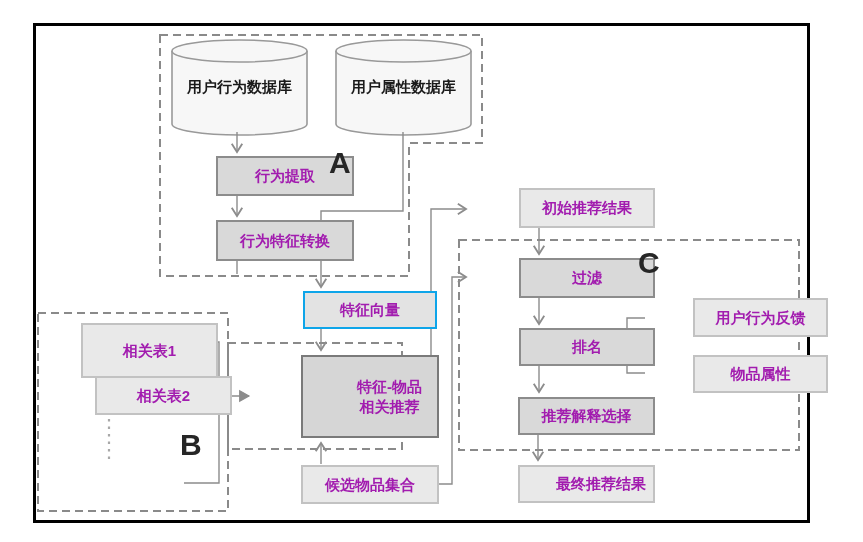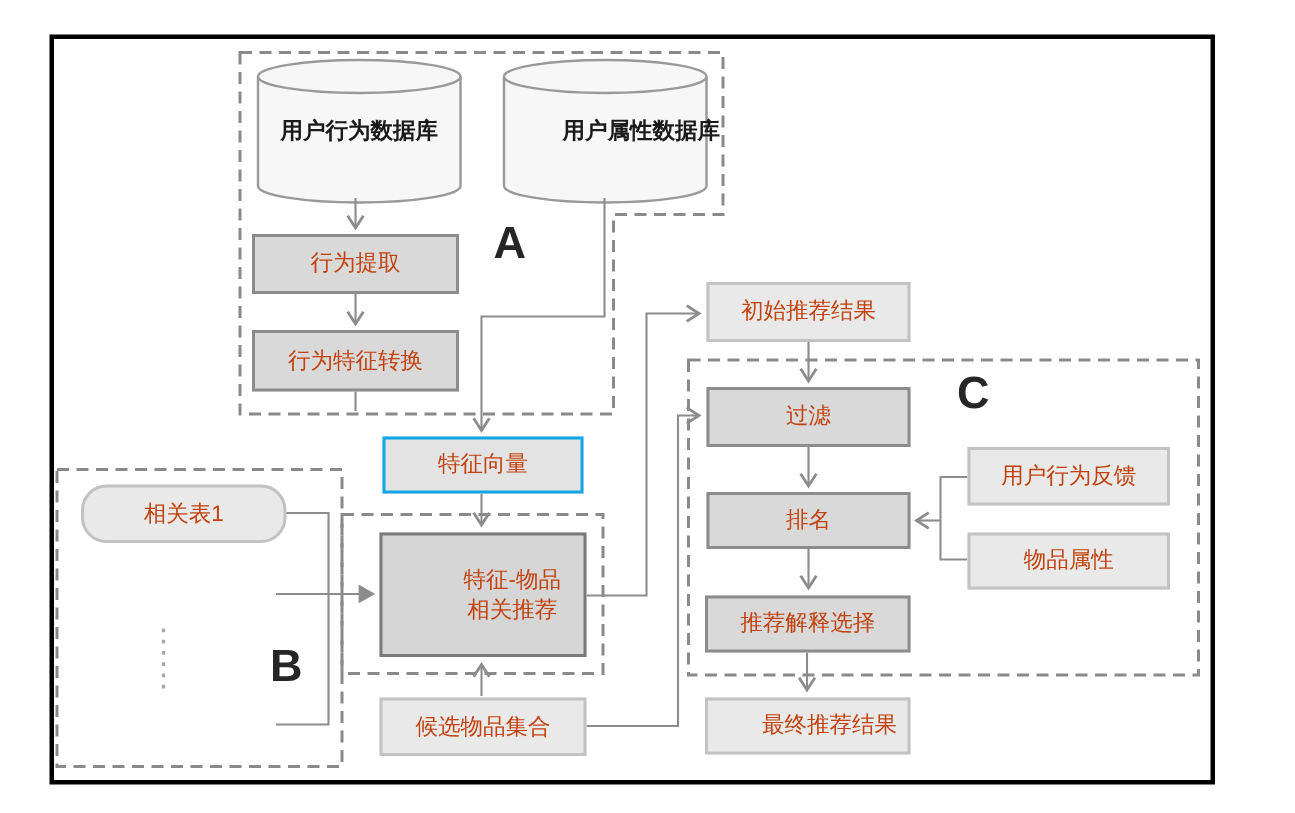--- a/index.html
+++ b/index.html
@@ -2,22 +2,22 @@
 <html><head>
 <meta charset="utf-8">
 <style>
   html,body{margin:0;padding:0;background:#ffffff;}
   .page{position:relative;width:863px;height:542px;background:#ffffff;overflow:hidden;
         font-family:"Liberation Sans",sans-serif;}
   .frame{position:absolute;left:33px;top:23px;width:777px;height:500px;
          border:3px solid #000;box-sizing:border-box;background:#fff;}
   .wires{position:absolute;left:0;top:0;width:863px;height:542px;}
   .box{position:absolute;display:flex;align-items:center;justify-content:center;
-       box-sizing:border-box;text-align:center;color:#c2410c;
-       font-weight:normal;font-size:15px;line-height:1.3;white-space:pre-line;}
+       box-sizing:border-box;text-align:center;color:#a21caf;
+       font-weight:bold;font-size:15px;line-height:1.3;white-space:pre-line;margin-left:48px;}
   .proc{background:#d9d9d9;border:2px solid #8c8c8c;}
   .proc-strong{background:#d6d6d6;border:2px solid #7a7a7a;padding-left:39px;}
   .data{background:#e9e9e9;border:2px solid #c2c2c2;}
   .data-mid{background:#e3e3e3;border:2px solid #0ea5e9;}
   .cyl-label{position:absolute;display:flex;align-items:center;justify-content:center;
        color:#1a1a1a;font-weight:bold;font-size:15px;}
   .group-label{position:absolute;font-weight:bold;font-size:30px;color:#262626;}
 </style>
 </head>
 <body>
@@ -69,31 +69,32 @@
       <path d="M539,366 V392" marker-end="url(#chev)"></path>
       <path d="M538,435 V460" marker-end="url(#chev)"></path>
       <path d="M645,318 H627 V373 H645"></path>
       <path d="M627,347 H611" marker-end="url(#chev)"></path>
     </g>
 
     <path d="M109,419 V459" stroke="#a8a8a8" stroke-width="2.2" stroke-dasharray="2.5 5" fill="none"></path>
   </svg>
 
   <div class="cyl-label" style="left:172px;top:74px;width:135px;height:26px;">用户行为数据库</div>
-  <div class="cyl-label" style="left:336px;top:74px;width:135px;height:26px;padding-left:24px;">用户属性数据库</div>
+  <div class="cyl-label" style="left:336px;top:74px;width:135px;height:26px;">用户属性数据库</div>
 
   <div class="box proc" style="left:168px;top:156px;width:138px;height:40px;">行为提取</div>
   <div class="box proc" style="left:168px;top:220px;width:138px;height:41px;">行为特征转换</div>
 
   <div class="box data-mid" style="left:255px;top:291px;width:134px;height:38px;">特征向量</div>
   <div class="box proc-strong" style="left:253px;top:355px;width:138px;height:83px;">特征-物品
 相关推荐</div>
   <div class="box data" style="left:253px;top:465px;width:138px;height:39px;">候选物品集合</div>
 
-  <div class="box data" style="left:54px;top:323px;width:137px;height:39px;border-radius:17px;">相关表1</div>
+  <div class="box data" style="left:33px;top:323px;width:137px;height:55px;">相关表1</div>
+  <div class="box data" style="left:47px;top:376px;width:137px;height:39px;">相关表2</div>
 
   <div class="box data" style="left:471px;top:188px;width:136px;height:40px;">初始推荐结果</div>
   <div class="box proc" style="left:471px;top:258px;width:136px;height:40px;">过滤</div>
   <div class="box proc" style="left:471px;top:328px;width:136px;height:38px;">排名</div>
   <div class="box proc" style="left:470px;top:397px;width:137px;height:38px;">推荐解释选择</div>
   <div class="box data" style="left:470px;top:465px;width:137px;height:38px;padding-left:29px;">最终推荐结果</div>
   <div class="box data" style="left:645px;top:298px;width:135px;height:39px;">用户行为反馈</div>
   <div class="box data" style="left:645px;top:355px;width:135px;height:38px;">物品属性</div>
 
   <div class="group-label" style="left:329px;top:146px;">A</div>

